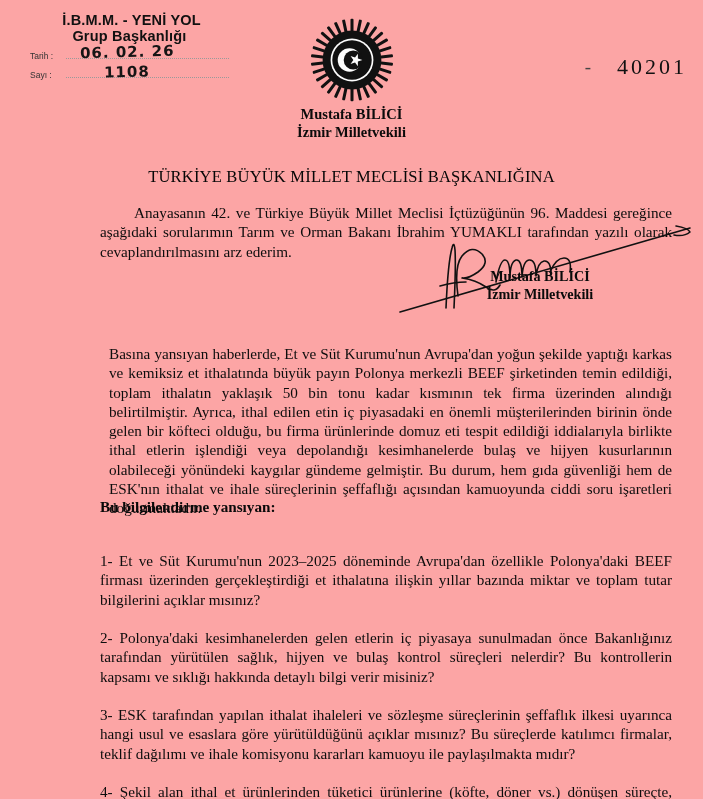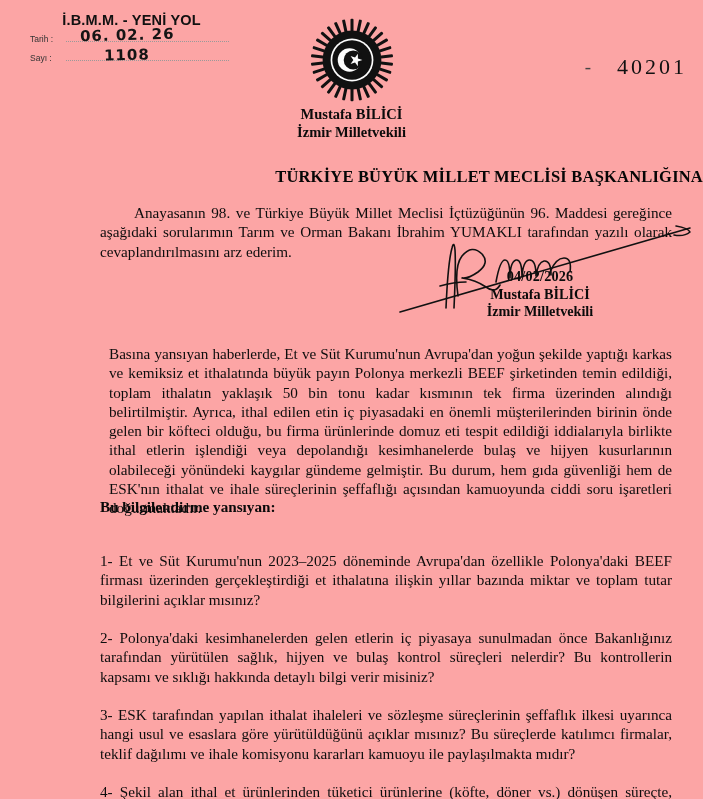--- a/index.html
+++ b/index.html
@@ -109,23 +109,23 @@
     font-size: 14.5px;
     line-height: 18px;
     color: #0b0b0b;
   }
 
   
   .doc-title {
     position: absolute;
     left: 0; right: 0;
     top: 167px;
-    text-align: right;
+    text-align: center;
     font-family: "Liberation Serif", serif;
-    font-weight: bold;
+    font-weight: normal;
     font-size: 16.5px;
     letter-spacing: 0.2px;
     color: #070707;
   }
 
   
   .body-area {
     position: absolute;
     left: 100px;
     right: 31px;
@@ -198,20 +198,21 @@
   }
   .q-item:last-child { margin-bottom: 0; }
 </style>
 </head>
 <body>
 
 <div class="page">
 
   <div class="stamp">
     <div class="stamp-line1">İ.B.M.M. - YENİ YOL</div>
+    <div class="stamp-line2">Grup Başkanlığı</div>
     <div class="stamp-row">
       <span class="lbl">Tarih :</span>
       <span class="dots"></span>
       <span class="hand hand-date">06. 02. 26</span>
     </div>
     <div class="stamp-row">
       <span class="lbl">Sayı :</span>
       <span class="dots"></span>
       <span class="hand hand-no">1108</span>
     </div>
@@ -274,37 +275,36 @@
   </div>
 
   <div class="dep-name">
     <div>Mustafa BİLİCİ</div>
     <div>İzmir Milletvekili</div>
   </div>
 
   <div class="doc-title">TÜRKİYE BÜYÜK MİLLET MECLİSİ BAŞKANLIĞINA</div>
 
   <div class="body-area">
-    <p class="txt intro">Anayasanın 98. ve Türkiye Büyük Millet Meclisi İçtüzüğünün 96. Maddesi gereğince aşağıdaki sorularımın Tarım ve Orman Bakanı İbrahim YUMAKLI tarafından yazılı olarak cevaplandırılmasını arz ederim.</p>
+    <p class="txt intro">Anayasanın 42. ve Türkiye Büyük Millet Meclisi İçtüzüğünün 96. Maddesi gereğince aşağıdaki sorularımın Tarım ve Orman Bakanı İbrahim YUMAKLI tarafından yazılı olarak cevaplandırılmasını arz ederim.</p>
   </div>
 
   <svg class="signature" viewBox="0 0 300 110">
     <g fill="none" stroke="#111" stroke-width="1.6" stroke-linecap="round" stroke-linejoin="round">
       <path d="M2 100 L292 16"></path>
       <path d="M278 14 q12 2 14 6 q-6 5 -16 3"></path>
       <path d="M48 96 q2 -46 6 -60 q2 -8 3 2 q1 16 -1 58"></path>
       <path d="M42 74 q14 -4 26 -4"></path>
       <path d="M60 84 q-4 -30 4 -40 q10 -12 20 -2 q8 9 -4 18 q-10 7 -16 6 q14 2 24 9 q9 7 14 -2"></path>
       <path d="M98 70 q4 -22 9 -22 q5 0 5 18 q0 -16 6 -18 q6 -1 6 17 q1 -16 7 -17 q7 -1 7 16 q2 -14 8 -15 q7 -1 7 14"></path>
       <path d="M152 60 q6 -14 14 -14 q8 0 6 14"></path>
     </g>
   </svg>
 
   <div class="sign-block">
-    <div class="sign-date">04/02/2026</div>
     <div>Mustafa BİLİCİ</div>
     <div>İzmir Milletvekili</div>
   </div>
 
   <div class="para-main">
     <p class="txt">Basına yansıyan haberlerde, Et ve Süt Kurumu'nun Avrupa'dan yoğun şekilde yaptığı karkas ve kemiksiz et ithalatında büyük payın Polonya merkezli BEEF şirketinden temin edildiği, toplam ithalatın yaklaşık 50 bin tonu kadar kısmının tek firma üzerinden alındığı belirtilmiştir. Ayrıca, ithal edilen etin iç piyasadaki en önemli müşterilerinden birinin önde gelen bir köfteci olduğu, bu firma ürünlerinde domuz eti tespit edildiği iddialarıyla birlikte ithal etlerin işlendiği veya depolandığı kesimhanelerde bulaş ve hijyen kusurlarının olabileceği yönündeki kaygılar gündeme gelmiştir. Bu durum, hem gıda güvenliği hem de ESK'nın ithalat ve ihale süreçlerinin şeffaflığı açısından kamuoyunda ciddi soru işaretleri doğurmaktadır.</p>
   </div>
 
   <div class="bold-lead">Bu bilgilendirme yansıyan:</div>
 

